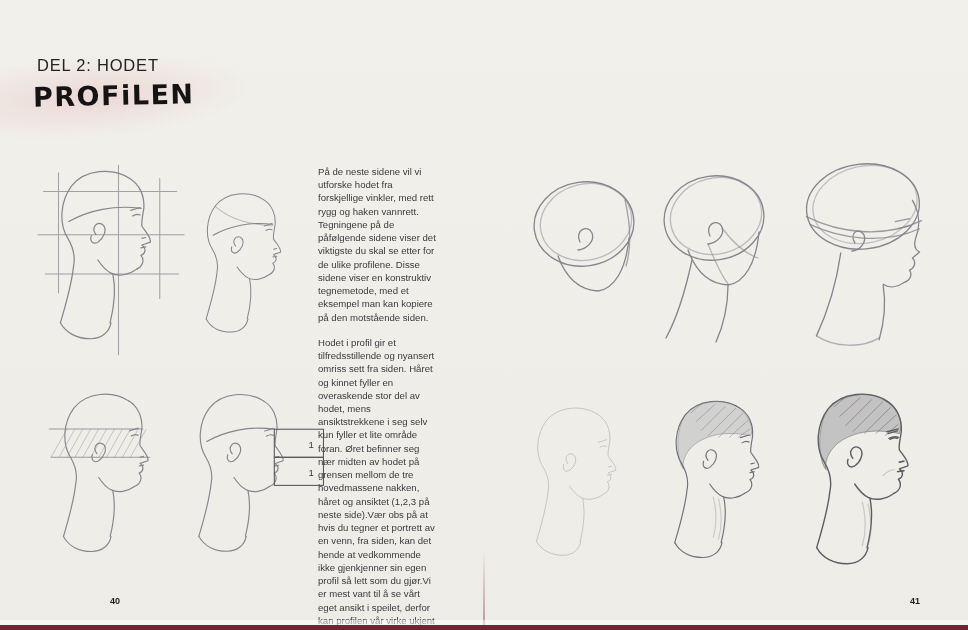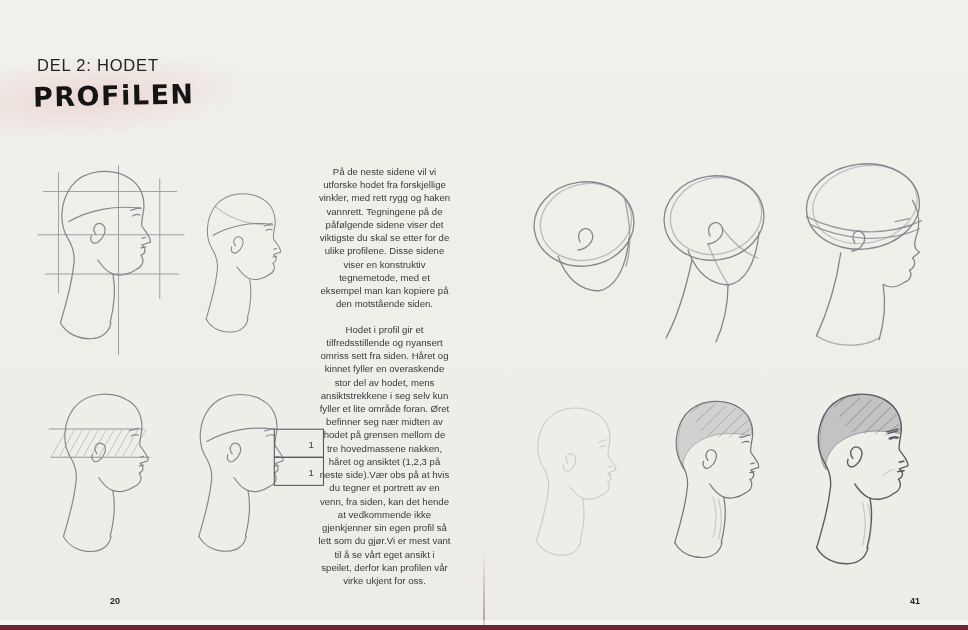--- a/index.html
+++ b/index.html
@@ -20,21 +20,21 @@
   .title{
     position:absolute;left:33px;top:80px;
     font-family:"DejaVu Sans",sans-serif;
     font-size:27px;font-weight:800;letter-spacing:1.5px;color:#141414;
     transform:rotate(-1.3deg);
   }
   .bodycol{
     position:absolute;left:318px;top:165px;width:134px;
     font-size:9.6px;line-height:1.38;color:#3a3a3c;
   }
-  .bodycol p{margin:0 1px 12px 0;text-align:center;}
+  .bodycol p{margin:0 14px 12px 0;}
   .fig{position:absolute;}
   .pstroke{fill:none;stroke:#85858d;stroke-width:1.3;stroke-linecap:round;stroke-linejoin:round;}
   .pstroke-light{fill:none;stroke:#9b9ba2;stroke-width:1.1;stroke-linecap:round;stroke-linejoin:round;}
   .pstroke-dark{fill:none;stroke:#5c5c64;stroke-width:1.45;stroke-linecap:round;stroke-linejoin:round;}
   .gridline{fill:none;stroke:#93939a;stroke-width:1.1;opacity:.85;stroke-linecap:round;}
   .hatch{fill:none;stroke:#8b8b92;stroke-width:.9;opacity:.55;}
   .boxes rect{fill:none;stroke:#55555c;stroke-width:1.2;}
   .boxes text{fill:#3a3a3c;font-size:11px;font-family:"Liberation Sans",sans-serif;}
   .pagenum{position:absolute;font-size:9px;font-weight:700;color:#1f1f20;}
   .pn-left{left:110px;top:596px;}
@@ -162,19 +162,19 @@
   </svg>
 
   <svg class="fig" style="left:792px;top:383px" width="152" height="202" viewBox="0 0 160 210">
     <use href="#head-base" class="pstroke-dark"></use>
     <path d="M38 26 C54 8 88 6 104 20 C114 30 117 42 113 52 C86 46 62 50 46 64 C38 72 34 82 36 90 C27 80 26 44 38 26 Z" fill="rgba(96,96,106,.30)" stroke="rgba(96,96,106,.55)"></path>
     <path class="hatch" style="stroke:#5e5e66;opacity:.6" d="M44 24 L58 12 M50 34 L72 14 M56 44 L84 16 M64 50 L96 18 M76 52 L104 24 M88 52 L110 32 M98 54 L112 42"></path>
     <path class="pstroke-dark" d="M100 50 L112 47 M102 57 C106 55 110 55 112 56 M113 82 L118 81 M111 92 L118 91"></path>
     <path class="pstroke" opacity=".35" d="M96 96 C100 92 104 90 108 90 M74 124 C78 140 78 156 74 170 M80 126 C84 142 84 158 80 170"></path>
   </svg>
 
-  <div class="pagenum pn-left">20</div>
+  <div class="pagenum pn-left">40</div>
   <div class="pagenum pn-right">41</div>
 
   <div class="gutter"></div>
   <div class="edge-highlight"></div>
   <div class="bottom-bar"></div>
 </div>
 
 </body></html>

